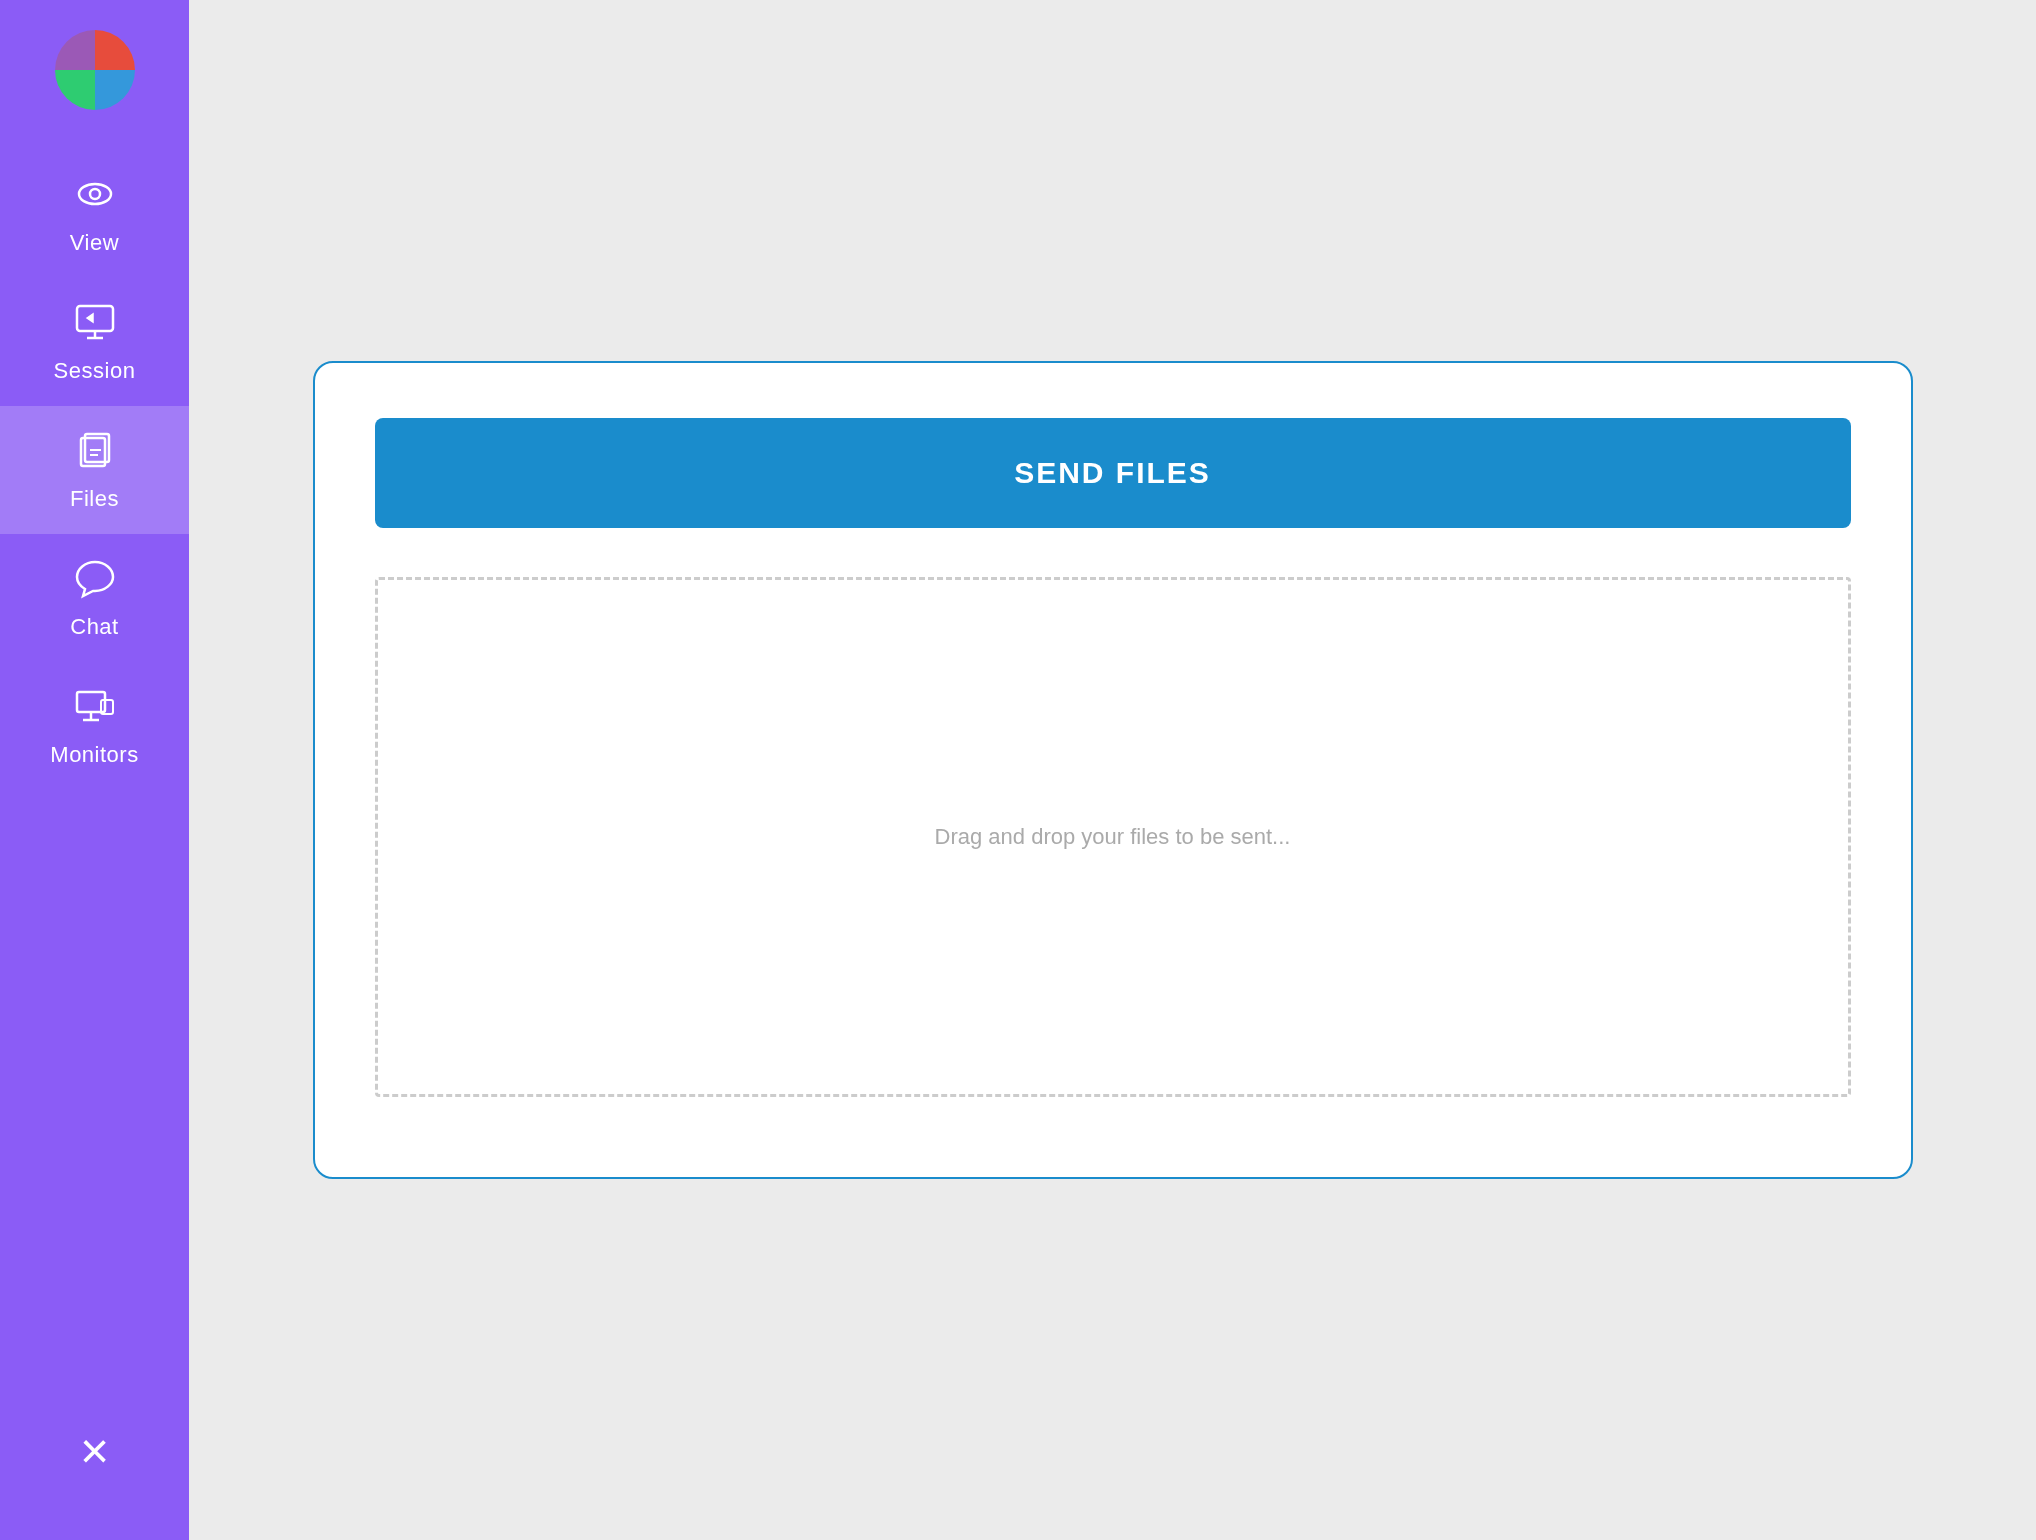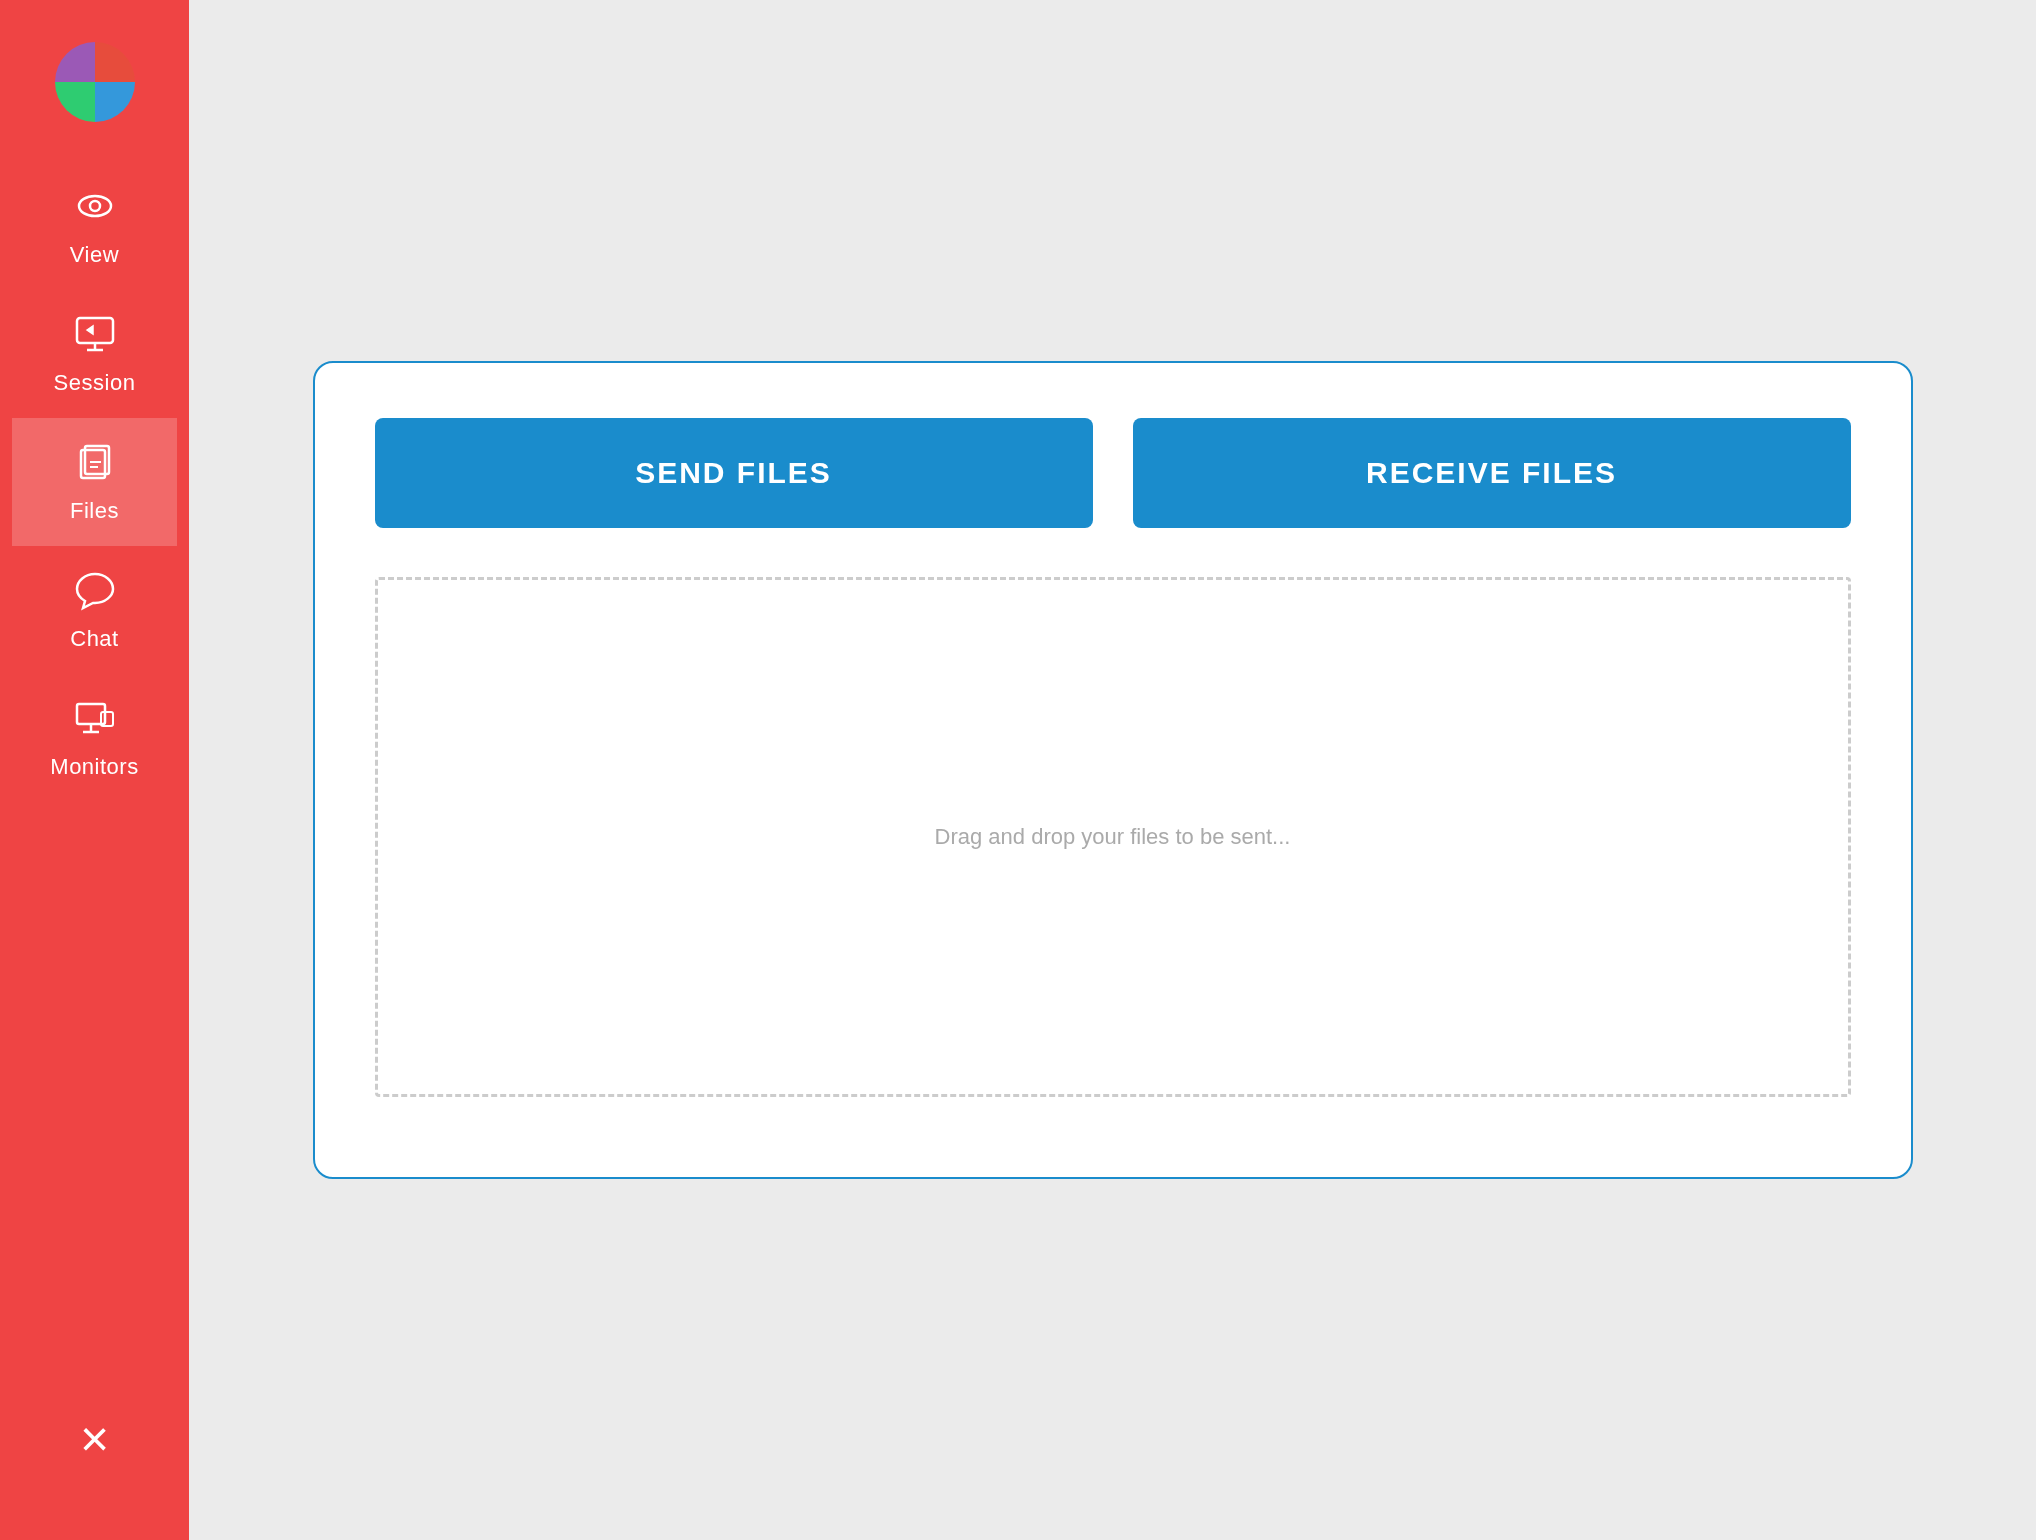--- a/index.html
+++ b/index.html
@@ -15,25 +15,25 @@
       background: #f0f0f0;
       font-family: Arial, sans-serif;
       overflow: hidden;
     }
 
     
     .sidebar {
       width: 189px;
       min-width: 189px;
       height: 100%;
-      background: #ef4444;
-      display: flex;
-      flex-direction: column;
-      align-items: center;
-      padding: 12px;
+      background: #8b5cf6;
+      display: flex;
+      flex-direction: column;
+      align-items: center;
+      padding: 0;
       position: relative;
     }
 
     .sidebar-logo {
       width: 100px;
       height: 100px;
       margin: 20px auto 30px;
       display: flex;
       align-items: center;
       justify-content: center;
@@ -256,21 +256,20 @@
   <div class="sidebar-close">
     <span>×</span>
   </div>
 </div>
 
 <div class="main-content">
   <div class="file-transfer-panel">
 
     <div class="button-row">
       <button class="btn-primary">SEND FILES</button>
-      <button class="btn-primary">RECEIVE FILES</button>
     </div>
 
     <div class="drop-zone">
       <span class="drop-zone-text">Drag and drop your files to be sent...</span>
     </div>
 
 
   </div>
 </div>
 

